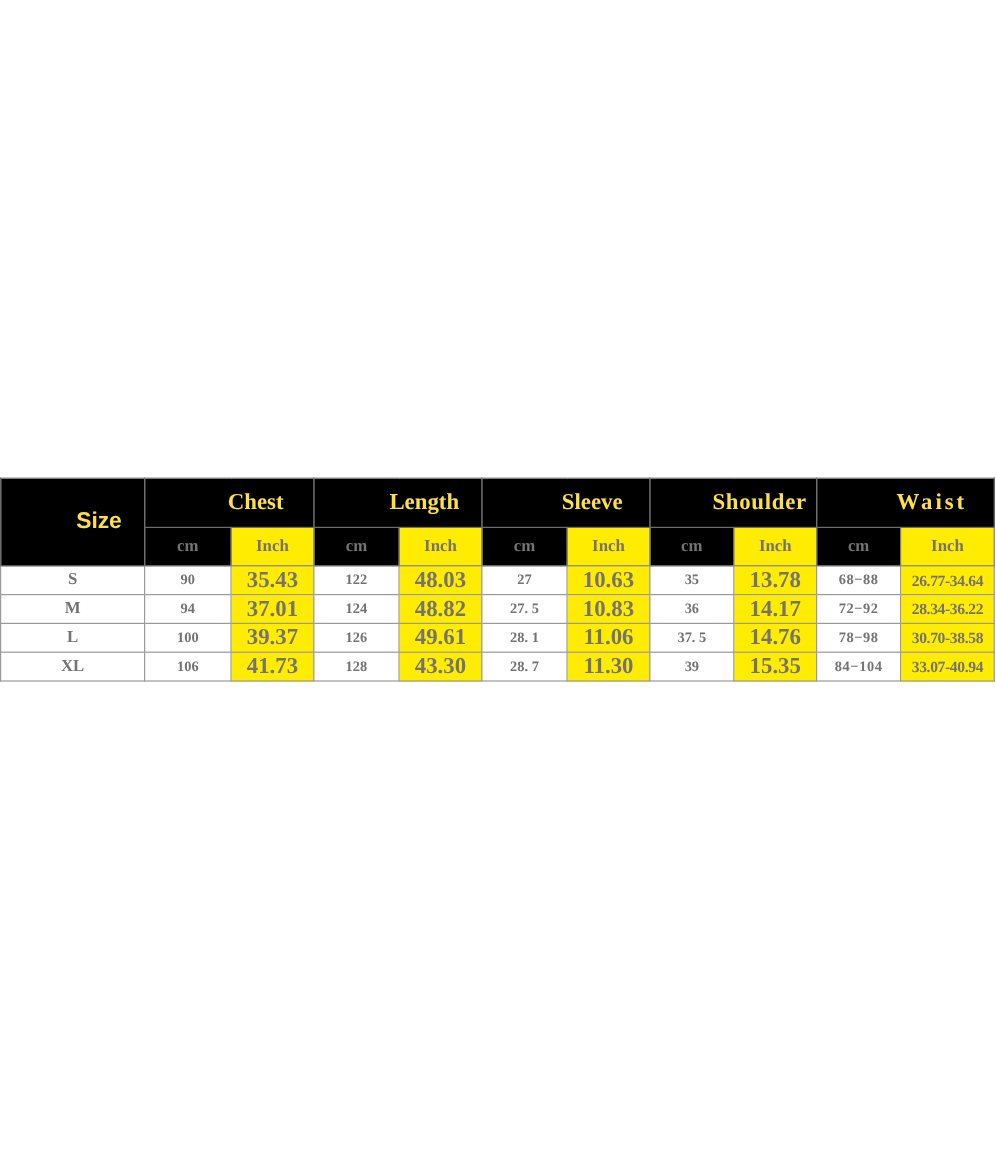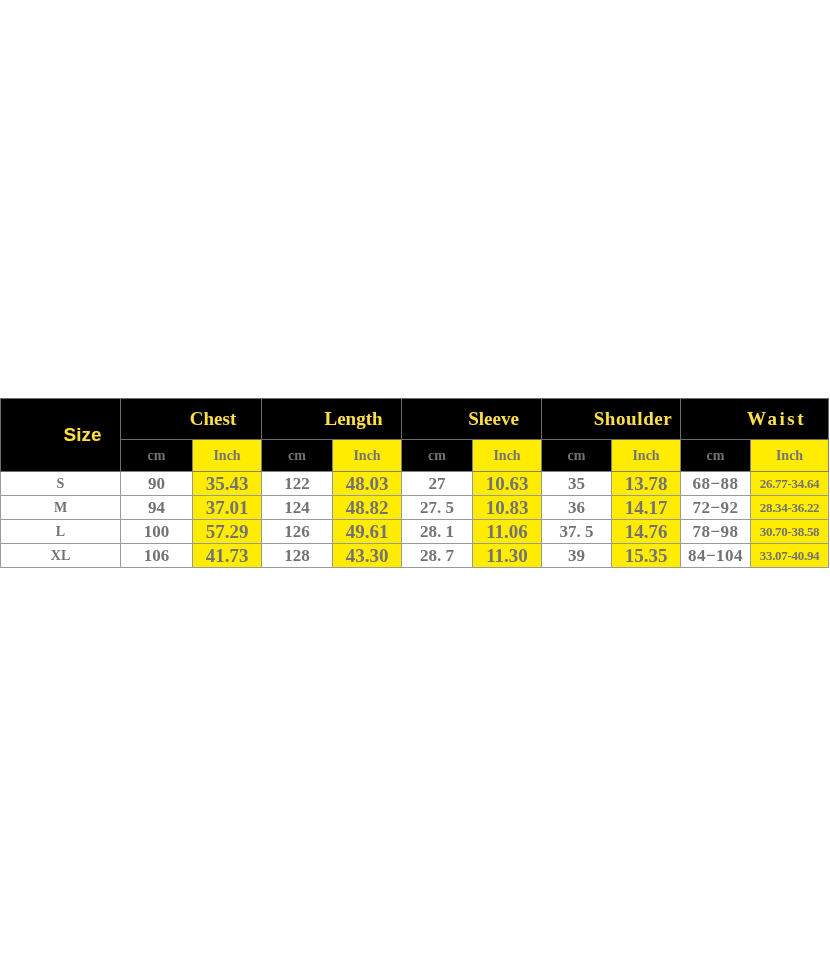--- a/index.html
+++ b/index.html
@@ -86,21 +86,21 @@
   }
   td.unit-inch {
     background: #ffec00;
     color: #000000;
     border: 1px solid #6e6e6e;
   }
 
   
   tr.data-row td {
     height: 23px;
-    font-size: 17px;
+    font-size: 12px;
     background: #ffffff;
     border: 1px solid #9a9a9a;
   }
   tr.data-row td.inch-cell {
     background: #ffec00;
     font-size: 19px;
   }
   tr.data-row td.size-cell {
     font-size: 14px;
   }
@@ -179,21 +179,21 @@
         <td class="inch-cell">10.83</td>
         <td>36</td>
         <td class="inch-cell">14.17</td>
         <td class="waist-cm">72−92</td>
         <td class="inch-cell waist-inch">28.34-36.22</td>
       </tr>
 
       <tr class="data-row">
         <td class="size-cell">L</td>
         <td>100</td>
-        <td class="inch-cell">57.29</td>
+        <td class="inch-cell">39.37</td>
         <td>126</td>
         <td class="inch-cell">49.61</td>
         <td>28. 1</td>
         <td class="inch-cell">11.06</td>
         <td>37. 5</td>
         <td class="inch-cell">14.76</td>
         <td class="waist-cm">78−98</td>
         <td class="inch-cell waist-inch">30.70-38.58</td>
       </tr>
 

